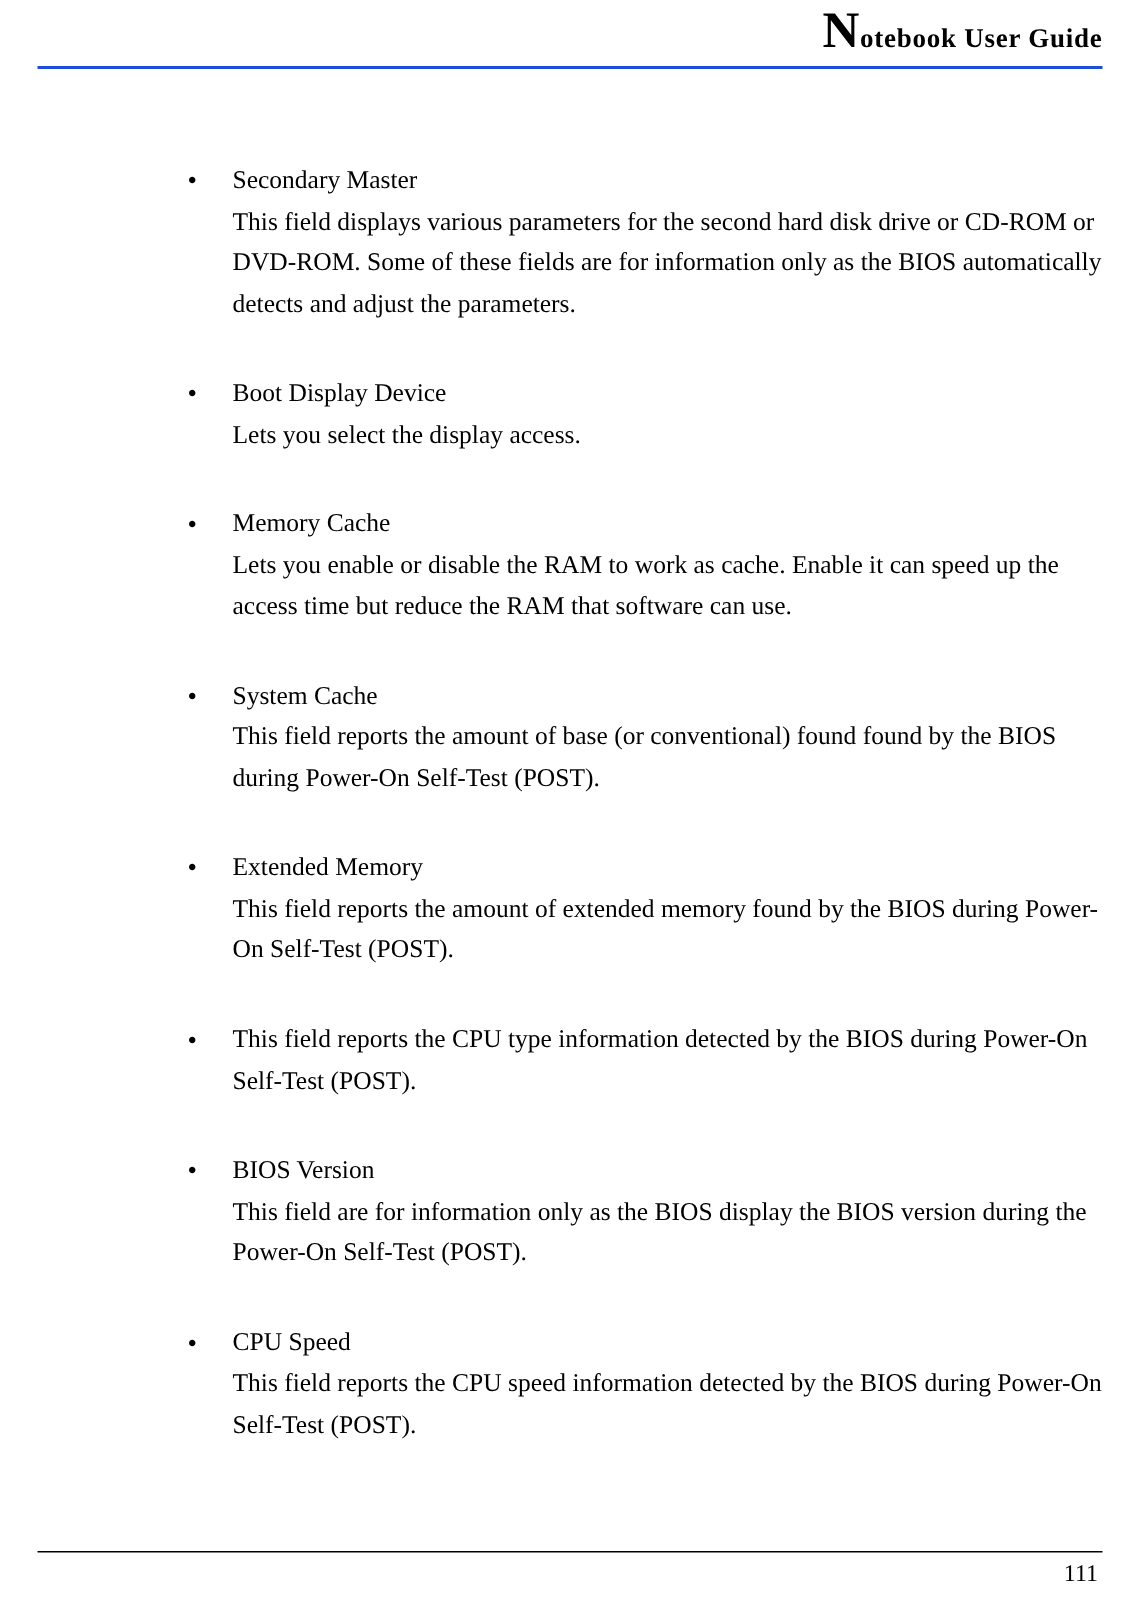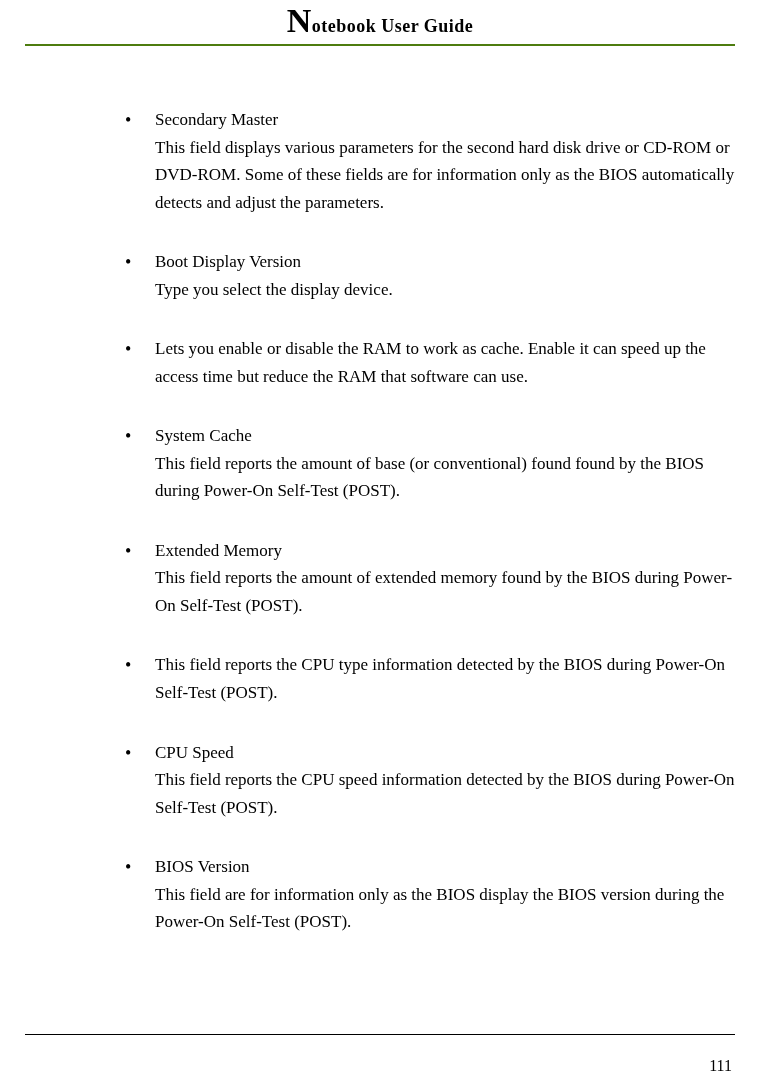--- a/index.html
+++ b/index.html
@@ -10,24 +10,24 @@
     body {
       width: 760px;
       height: 1079px;
       background: #ffffff;
       color: #000000;
       font-family: Georgia, 'Times New Roman', serif;
       position: relative;
       padding: 0 25px;
     }
     .header {
-      text-align: center;
+      text-align: right;
       padding-top: 4px;
       padding-bottom: 6px;
-      border-bottom: 2px solid #4d7c0f;
+      border-bottom: 2px solid #1d4ed8;
       margin-bottom: 60px;
       font-weight: bold;
       font-size: 18px;
       letter-spacing: 0.5px;
     }
     .header .big-n {
       font-size: 34px;
       vertical-align: baseline;
       line-height: 1;
     }
@@ -59,59 +59,60 @@
     }
     .bottom-rule {
       position: absolute;
       bottom: 44px;
       left: 25px;
       right: 25px;
       border-top: 1.6px solid #000;
     }
     .page-num {
       position: absolute;
-      bottom: 4px;
+      bottom: 20px;
       right: 28px;
       font-size: 16px;
     }
   </style>
 </head>
 <body>
 
 <div class="header">
   <span class="big-n">N</span><span>otebook User Guide</span>
 </div>
 
 <ul class="content-list">
   <li>
     <span class="item-title">Secondary Master</span>
     <span class="item-desc">This field displays various parameters for the second hard disk drive or CD-ROM or DVD-ROM. Some of these fields are for information only as the BIOS automatically detects and adjust the parameters.</span>
   </li>
   <li>
-    <span class="item-title">Boot Display Version</span>
-    <span class="item-desc">Type you select the display device.</span>
+    <span class="item-title">Boot Display Device</span>
+    <span class="item-desc">Lets you select the display access.</span>
   </li>
   <li>
+    <span class="item-title">Memory Cache</span>
     <span class="item-desc">Lets you enable or disable the RAM to work as cache. Enable it can speed up the access time but reduce the RAM that software can use.</span>
   </li>
   <li>
     <span class="item-title">System Cache</span>
     <span class="item-desc">This field reports the amount of base (or conventional) found found by the BIOS during Power-On Self-Test (POST).</span>
   </li>
   <li>
     <span class="item-title">Extended Memory</span>
     <span class="item-desc">This field reports the amount of extended memory found by the BIOS during Power-On Self-Test (POST).</span>
   </li>
   <li>
     <span class="item-desc">This field reports the CPU type information detected by the BIOS during Power-On Self-Test (POST).</span>
   </li>
   <li>
+    <span class="item-title">BIOS Version</span>
+    <span class="item-desc">This field are for information only as the BIOS display the BIOS version during the Power-On Self-Test (POST).</span>
+  </li>
+  <li>
     <span class="item-title">CPU Speed</span>
     <span class="item-desc">This field reports the CPU speed information detected by the BIOS during Power-On Self-Test (POST).</span>
-  </li>
-  <li>
-    <span class="item-title">BIOS Version</span>
-    <span class="item-desc">This field are for information only as the BIOS display the BIOS version during the Power-On Self-Test (POST).</span>
   </li>
 </ul>
 
 <div class="bottom-rule"></div>
 <div class="page-num">111</div>
 
 </body></html>

